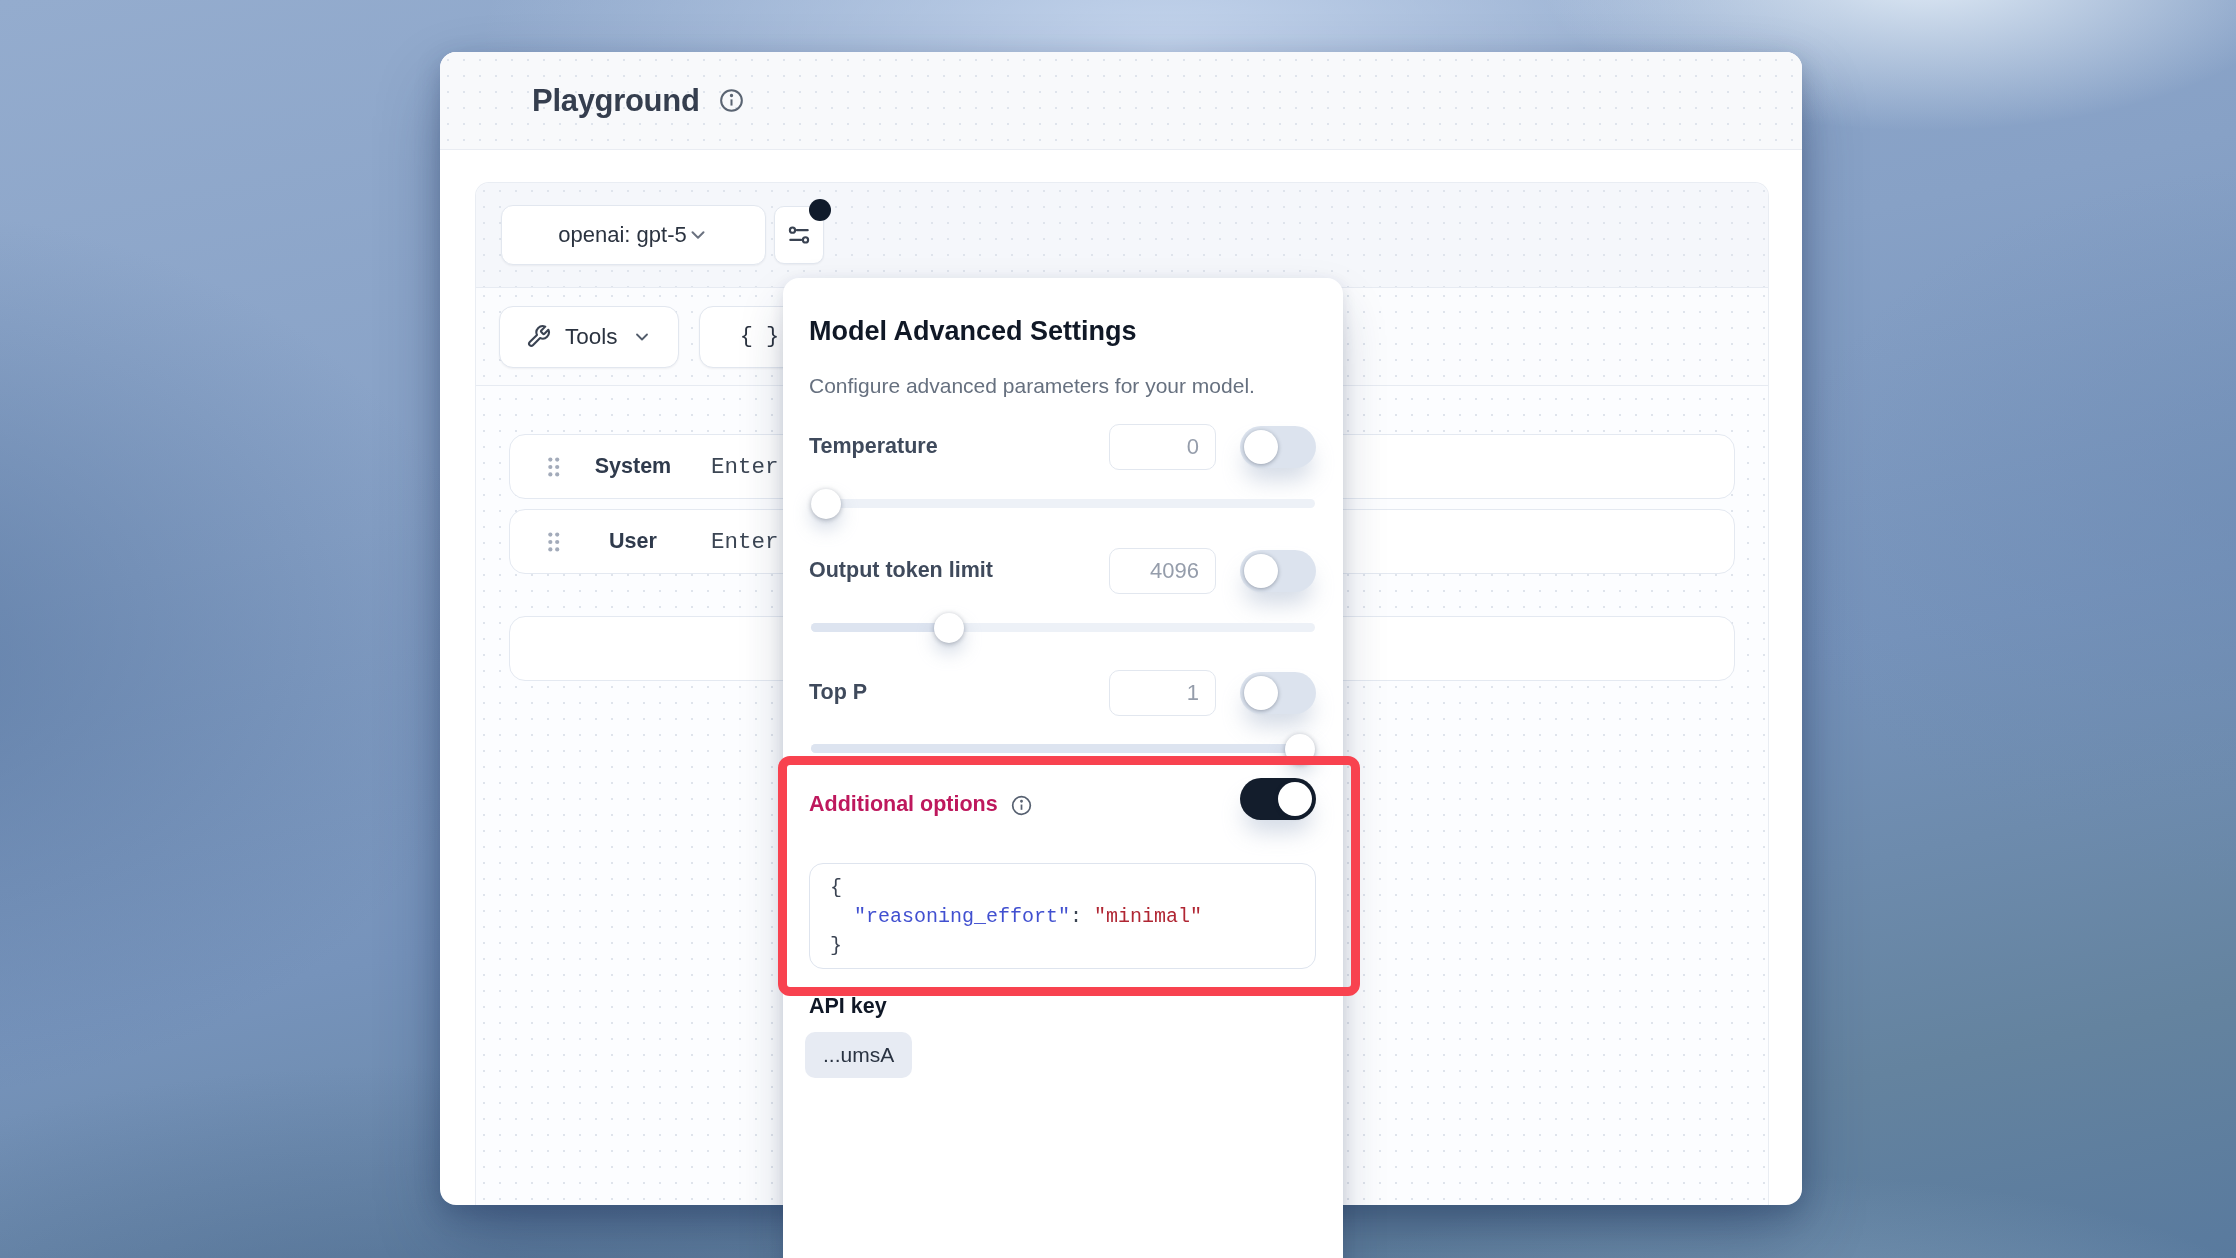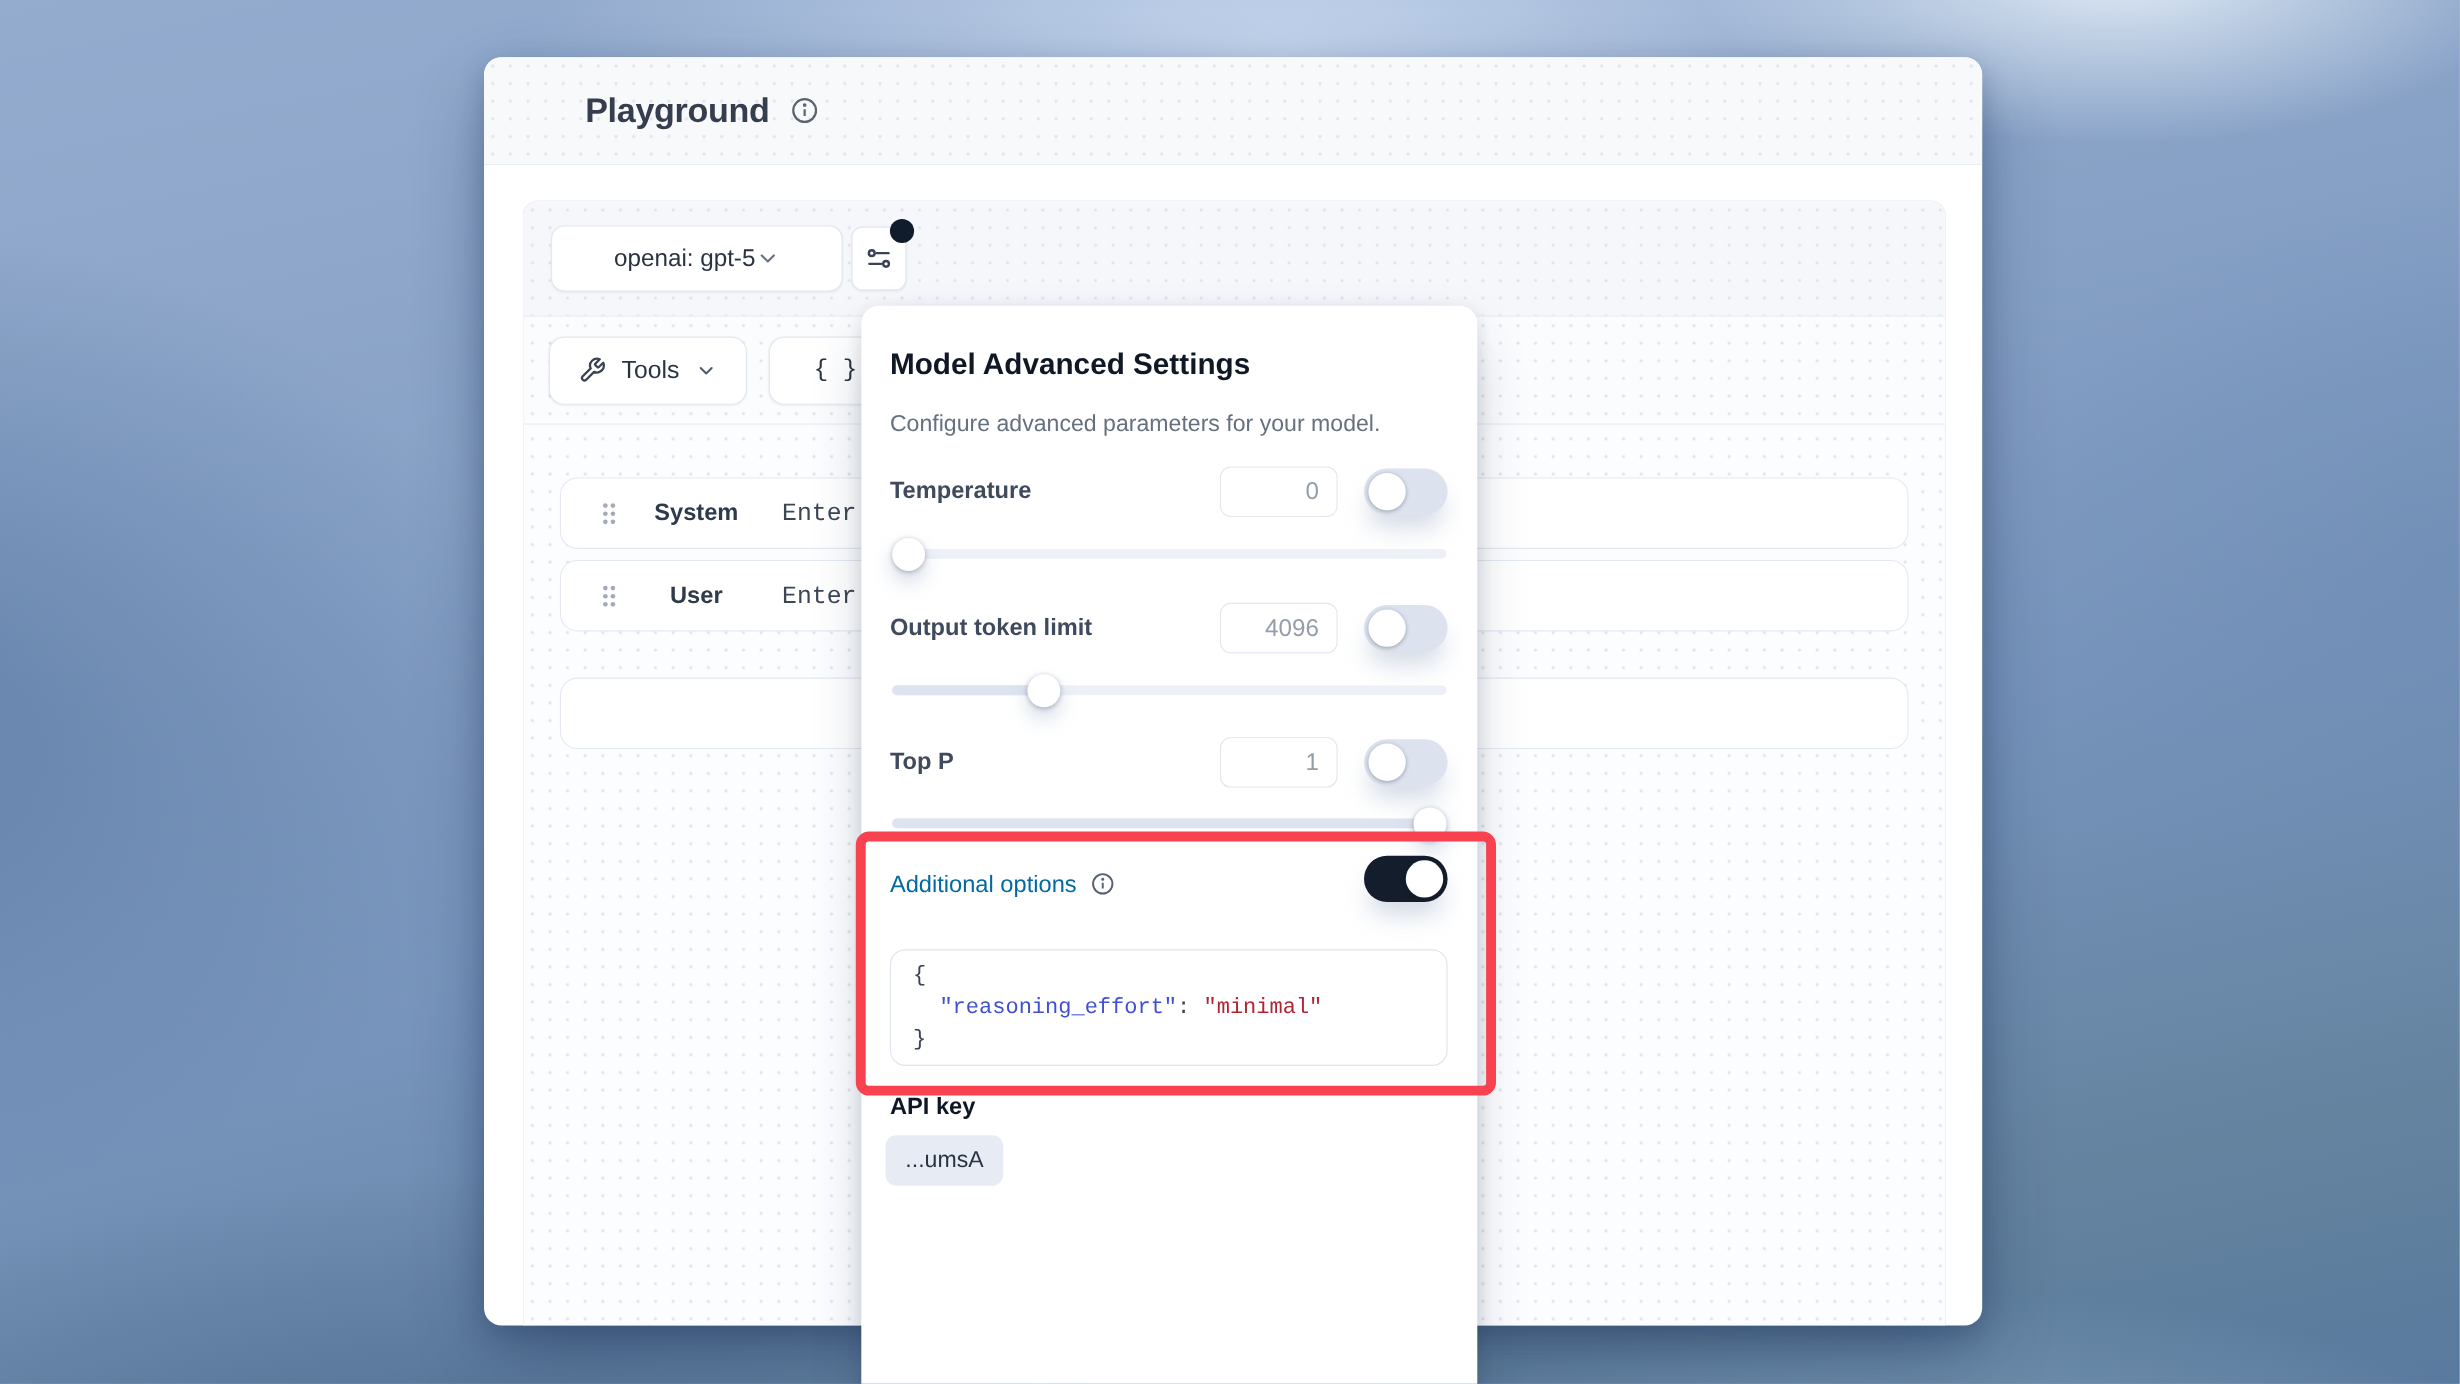--- a/index.html
+++ b/index.html
@@ -114,22 +114,22 @@
   }
   .slider .knob{
     position:absolute; top:0; width:30px; height:30px; border-radius:50%; background:#fff;
     left:calc((100% - 30px) * var(--p));
     box-shadow:0 1px 5px rgba(15,25,45,.3), 0 10px 18px rgba(160,175,200,.45);
     cursor:pointer;
   }
   .s1{ top:156px; } .in1{ top:146px; } .tg1{ top:148px; } .sl1{ top:211px; }
   .s2{ top:280px; } .in2{ top:270px; } .tg2{ top:272px; } .sl2{ top:335px; }
   .s3{ top:402px; } .in3{ top:392px; } .tg3{ top:394px; } .sl3{ top:456px; }
-  .ao-label{ position:absolute; left:26px; top:514px; font-size:21.5px; font-weight:400; color:#0369a1;
-    display:flex; align-items:flex-start; gap:12px; }
+  .ao-label{ position:absolute; left:26px; top:514px; font-size:21.5px; font-weight:700; color:#be185d;
+    display:flex; align-items:flex-end; gap:12px; }
   .tg4{ top:500px; }
   .code-box{
     position:absolute; left:26px; right:27px; top:585px; height:106px;
     border:1px solid #dee4ee; border-radius:14px; background:#fff;
     font-family:"Liberation Mono","DejaVu Sans Mono",monospace; font-size:20px;
     color:#3a4352; padding:9px 0 0 20px; line-height:29px; white-space:pre;
   }
   .code-key{ color:#4150d0; }
   .code-val{ color:#b02633; }
   .apikey-label{ position:absolute; left:26px; top:716px; font-size:21.5px; font-weight:700; color:#0f1726; }

